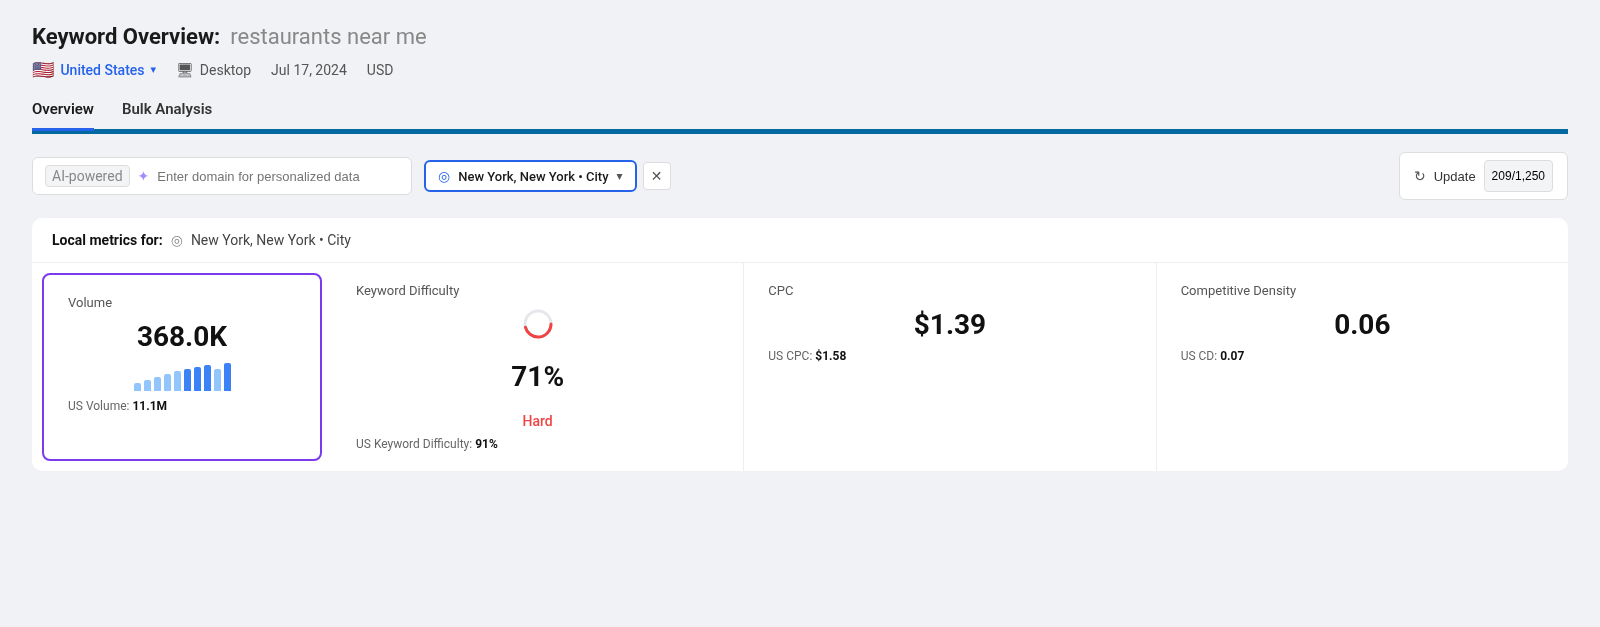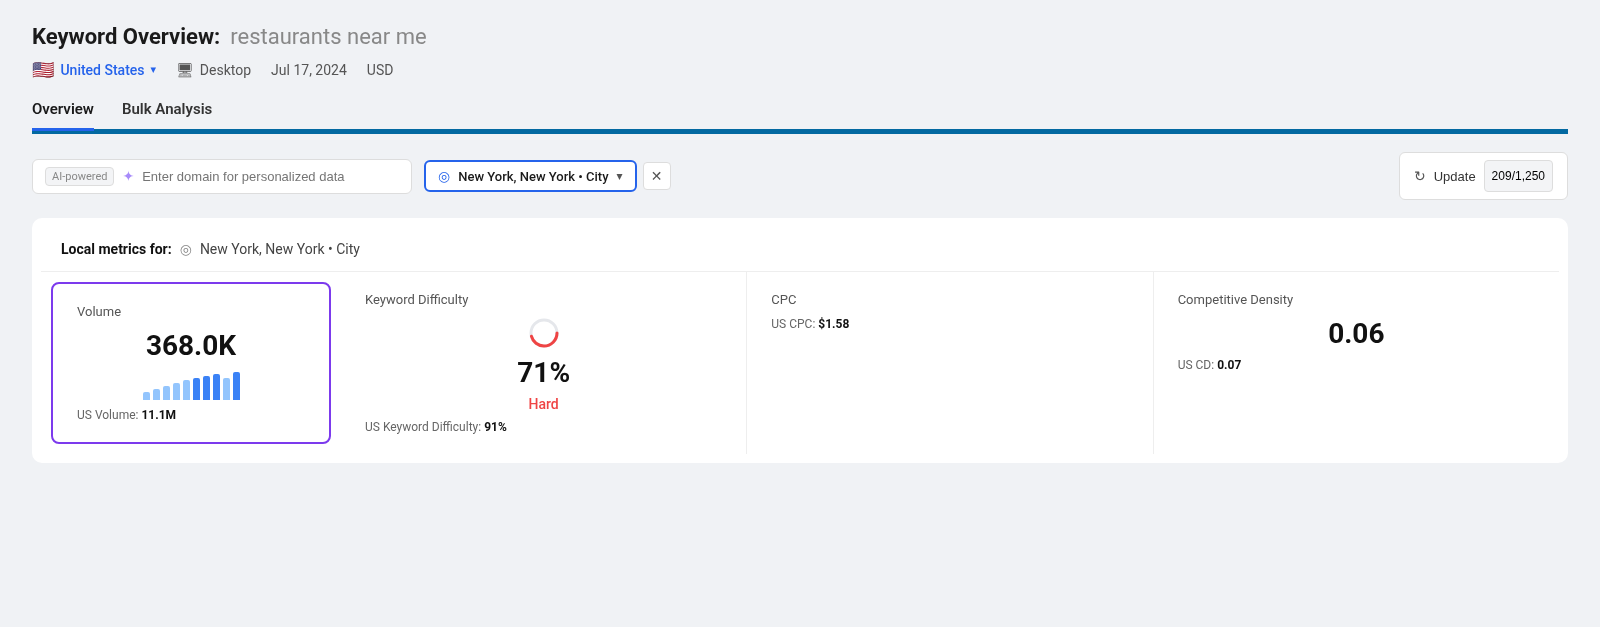--- a/index.html
+++ b/index.html
@@ -68,21 +68,21 @@
       display: flex;
       align-items: center;
       background: #fff;
       border: 1px solid #ddd;
       border-radius: 6px;
       padding: 7px 12px;
       gap: 8px;
       width: 380px;
     }
     .ai-badge {
-      font-size: 11px;
+      font-size: 14px;
       color: #888;
       background: #f3f4f6;
       border: 1px solid #ddd;
       border-radius: 4px;
       padding: 2px 6px;
       white-space: nowrap;
     }
     .sparkle-icon {
       color: #a78bfa;
       font-size: 14px;
@@ -157,21 +157,21 @@
       border: 1px solid #ddd;
       border-radius: 4px;
       padding: 8px 7px;
       font-size: 12px;
       color: #000000;
     }
 
     .metrics-card {
       background: #fff;
       border-radius: 10px;
-      padding: 9px;
+      padding: 0;
       overflow: hidden;
     }
     .metrics-header {
       padding: 14px 20px;
       border-bottom: 1px solid #eee;
       display: flex;
       align-items: center;
       gap: 8px;
       font-size: 14px;
       color: #444;
@@ -242,21 +242,21 @@
       background: #93c5fd;
     }
     .mini-bar.accent {
       background: #3b82f6;
     }
 
     
     .kd-wrapper {
       display: flex;
       align-items: center;
-      gap: 7px;
+      gap: 20px;
     }
     .kd-circle {
       width: 32px;
       height: 32px;
       flex-shrink: 0;
     }
     .kd-value {
       font-size: 28px;
       font-weight: 700;
     }
@@ -387,20 +387,21 @@
       </div>
       <div class="metric-sub">
         <span>US Keyword Difficulty:</span>
         <strong>91%</strong>
       </div>
     </div>
 
 
     <div class="metric-cell">
       <div class="metric-label">CPC</div>
+      <div class="metric-value">$1.39</div>
       <div class="metric-sub">
         <span>US CPC:</span>
         <strong>$1.58</strong>
       </div>
     </div>
 
     <div class="metric-cell">
       <div class="metric-label">Competitive Density</div>
       <div class="metric-value">0.06</div>
       <div class="metric-sub">

